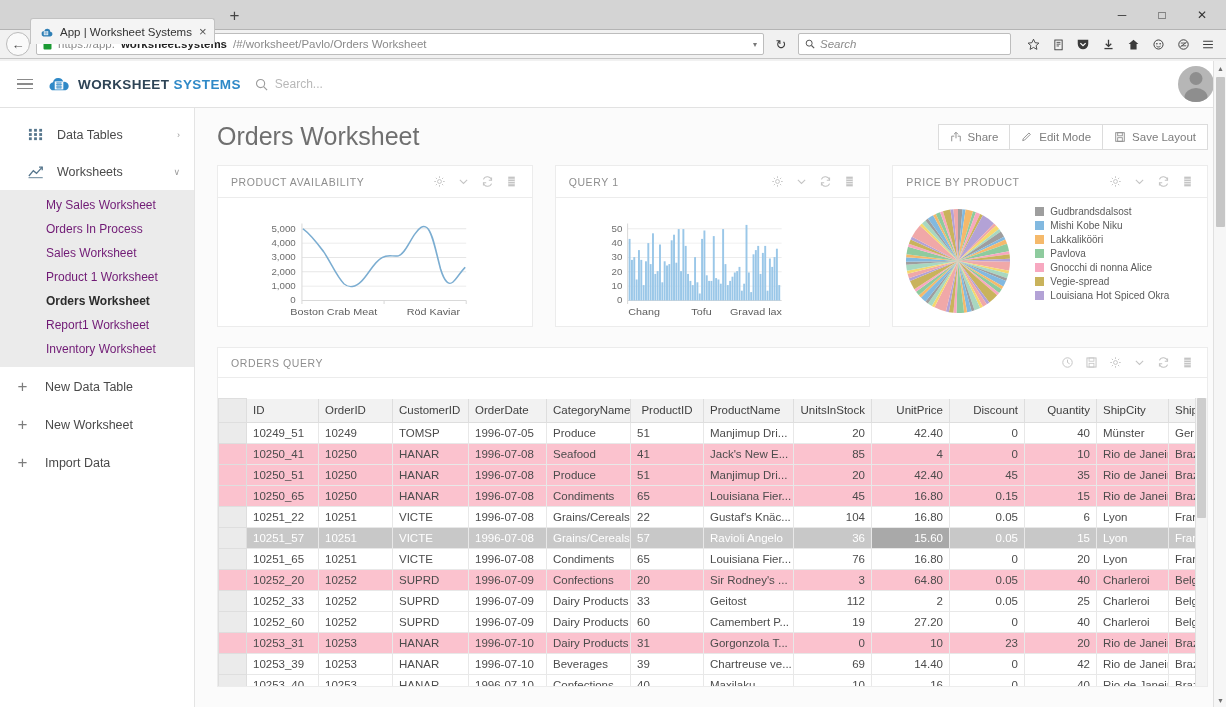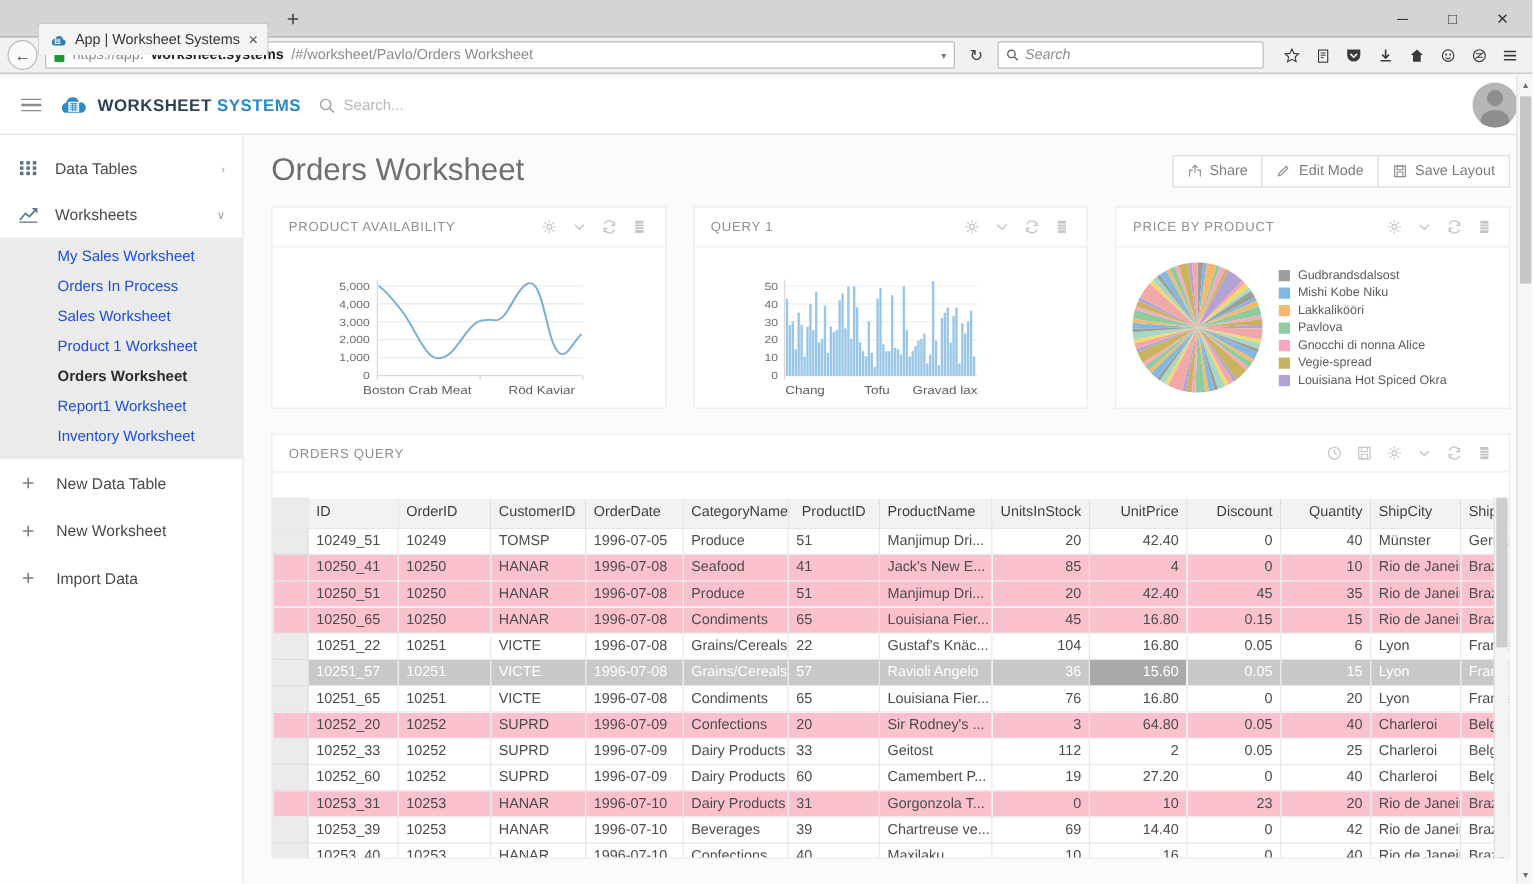--- a/index.html
+++ b/index.html
@@ -64,25 +64,25 @@
   .avatar { margin-left:auto; width:36px; height:36px; border-radius:50%; background:#b6b6b6; position:relative; overflow:hidden; }
   .avatar::before { content:""; position:absolute; left:50%; top:6px; transform:translateX(-50%);
                     width:13px; height:13px; border-radius:50%; background:#8e8e8e; }
   .avatar::after { content:""; position:absolute; left:50%; top:22px; transform:translateX(-50%);
                    width:23px; height:18px; border-radius:50% 50% 0 0; background:#8e8e8e; }
 
   .body { flex:1 1 auto; display:flex; min-height:0; }
 
   
   .sidebar { width:195px; flex:none; background:#fff; border-right:1px solid #e4e4e4; padding-top:8px; }
-  .nav-main { display:flex; align-items:center; height:37px; padding:0 14px; gap:13px; cursor:pointer; color:#4a4a4a; font-size:12.5px;}
+  .nav-main { display:flex; align-items:center; height:37px; padding:0 14px; gap:13px; cursor:pointer; color:#4a4a4a; font-size:12.5px;margin-left:13px;}
   .nav-icon { width:17px; display:flex; align-items:center; justify-content:center; color:#5f7d93; }
   .nav-chev { margin-left:auto; color:#9a9a9a; font-size:9px; }
   .sub-list { background:#ebebeb; padding: 3px 0 6px 0; }
-  .sub-item { height:24px; display:flex; align-items:center; padding-left:46px; font-size:12px; color:#1d4ed8; cursor:pointer; }
+  .sub-item { height:24px; display:flex; align-items:center; padding-left:46px; font-size:12px; color:#701a75; cursor:pointer; }
   .sub-item.active { color:#2c2c2c; font-weight:bold; }
   .action-item { height:36px; display:flex; align-items:center; gap:14px; padding:0 14px; font-size:12.5px; color:#4a4a4a; cursor:pointer; margin-top:2px;}
   .action-plus { width:17px; text-align:center; font-size:17px; color:#7d7d7d; font-weight:300; }
 
   
   .main { flex:1 1 auto; background:#fbfbfb; padding: 14px 18px 0 22px; overflow:hidden; position:relative;}
   .page-head { display:flex; align-items:center; margin-bottom:14px; }
   .page-title { font-size:25px; color:#6f6f6f; font-weight:400; }
   .head-actions { margin-left:auto; display:flex; gap:0; }
   .hbtn { height:26px; border:1px solid #dcdcdc; background:#fff; display:flex; align-items:center; gap:6px;
@@ -94,21 +94,21 @@
   .widget-head { height:32px; border-bottom:1px solid #ececec; display:flex; align-items:center; padding:0 13px; }
   .widget-title { font-size:10.5px; letter-spacing:.6px; color:#8e8e8e; text-transform:uppercase; }
   .widget-tools { margin-left:auto; display:flex; align-items:center; gap:10px; color:#c4c4c4; }
   .wt { cursor:pointer; display:flex; align-items:center; justify-content:center; width:14px; height:14px;}
   .widget-body { height:128px; padding:8px 10px; position:relative; }
 
   
   .axis-label { font-size:9.5px; fill:#6d6d6d; font-family:"Liberation Sans",sans-serif; }
   .cat-label { font-size:10.5px; fill:#5e5e5e; font-family:"Liberation Sans",sans-serif; }
 
-  .pie-wrap { display:flex; height:100%; align-items:center; gap:6px; }
+  .pie-wrap { display:flex; height:100%; gap:18px; }
   .legend { flex:1 1 auto; display:flex; flex-direction:column; gap:3px; padding-left:4px;}
   .legend-row { display:flex; align-items:center; gap:6px; font-size:10px; color:#5b5b5b; }
   .swatch { width:9px; height:9px; flex:none; }
 
   
   .tablepanel { margin-top:20px; background:#fff; border:1px solid #ececec; height:340px; display:flex; flex-direction:column;gap:20px;}
   .tp-head { height:30px; border-bottom:1px solid #ececec; display:flex; align-items:center; padding:0 13px; flex:none;}
   .grid-wrap { flex:1 1 auto; overflow:hidden; position:relative; }
   table { border-collapse:collapse; width:100%; table-layout:fixed; font-size:11.5px; color:#4c4c4c; }
   thead th {

